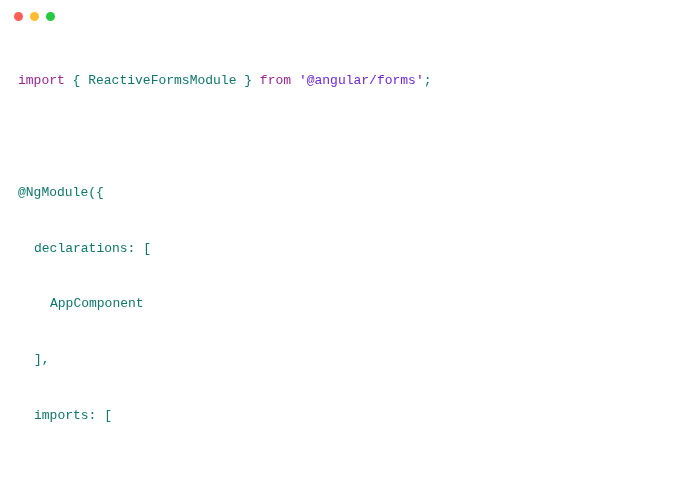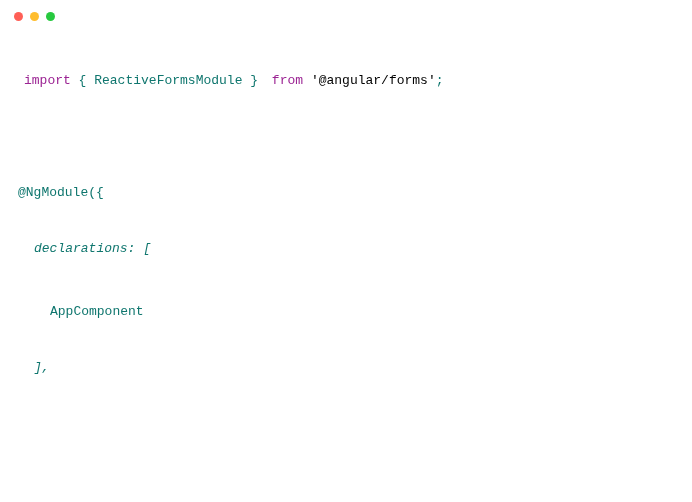--- a/index.html
+++ b/index.html
@@ -27,43 +27,44 @@
       height: 9px;
       border-radius: 50%;
     }
     .dot-red { background: #ff5f56; }
     .dot-yellow { background: #ffbd2e; }
     .dot-green { background: #27c93f; }
     .code-area {
       padding: 12px 18px;
       white-space: pre;
     }
-    .tok-keyword { color: #9b2393; margin-left: 6px; }
+    .tok-keyword { color: #9b2393; }
     .tok-plain { color: #0f766e; }
-    .tok-string { color: #000000; }
-    .indent1 { padding-left: 16px; font-style: italic; }
-    .indent2 { padding-left: 32px; margin-top: 8px; }
+    .tok-string { color: #6d28d9; }
+    .indent1 { padding-left: 16px; }
+    .indent2 { padding-left: 32px; }
     .blank { height: 2.15em; }
   </style>
 </head>
 <body>
 
 <div class="window-controls">
   <div class="dot dot-red"></div>
   <div class="dot dot-yellow"></div>
   <div class="dot dot-green"></div>
 </div>
 
 <div class="code-area">
 <div><span class="tok-keyword">import</span><span class="tok-plain"> { ReactiveFormsModule } </span><span class="tok-keyword">from</span><span class="tok-plain"> </span><span class="tok-string">'@angular/forms'</span><span class="tok-plain">;</span></div>
 <div class="blank"></div>
 <div><span class="tok-plain">@NgModule({</span></div>
 <div class="indent1"><span class="tok-plain">declarations: [</span></div>
 <div class="indent2"><span class="tok-plain">AppComponent</span></div>
 <div class="indent1"><span class="tok-plain">],</span></div>
+<div class="indent1"><span class="tok-plain">imports: [</span></div>
 
 
 
 
 
 
 
 
 </div>
 

